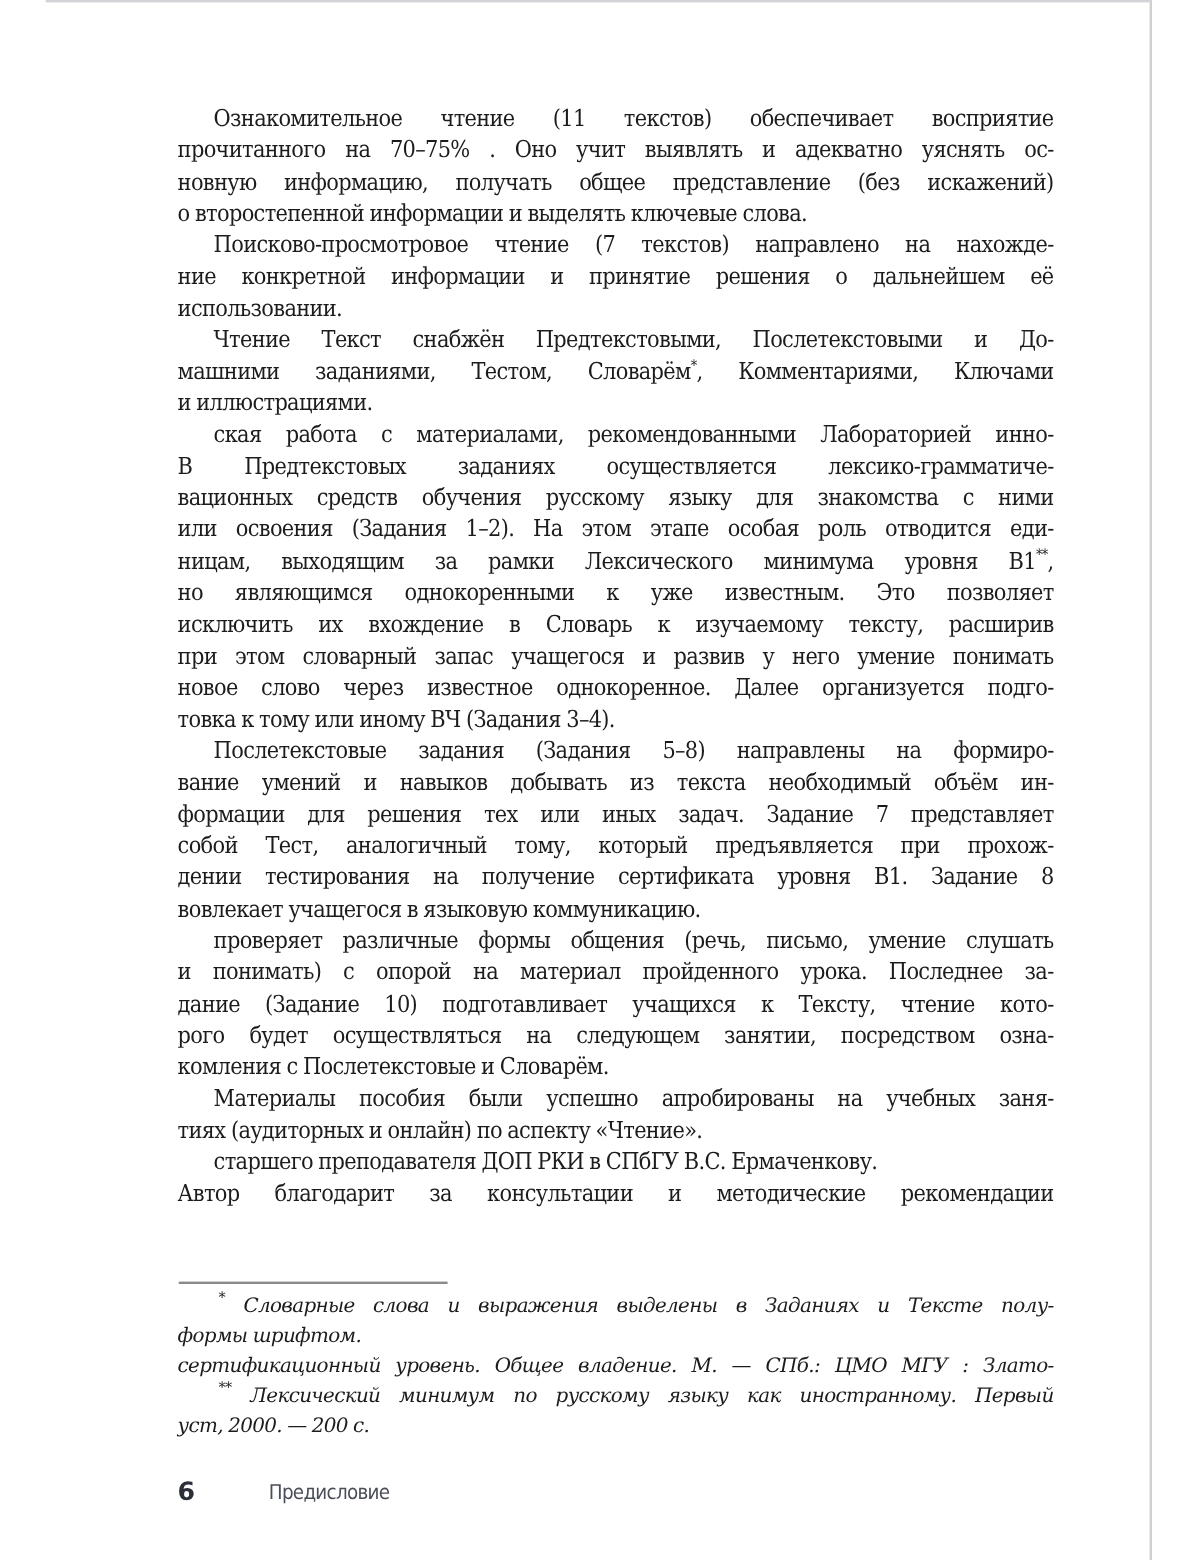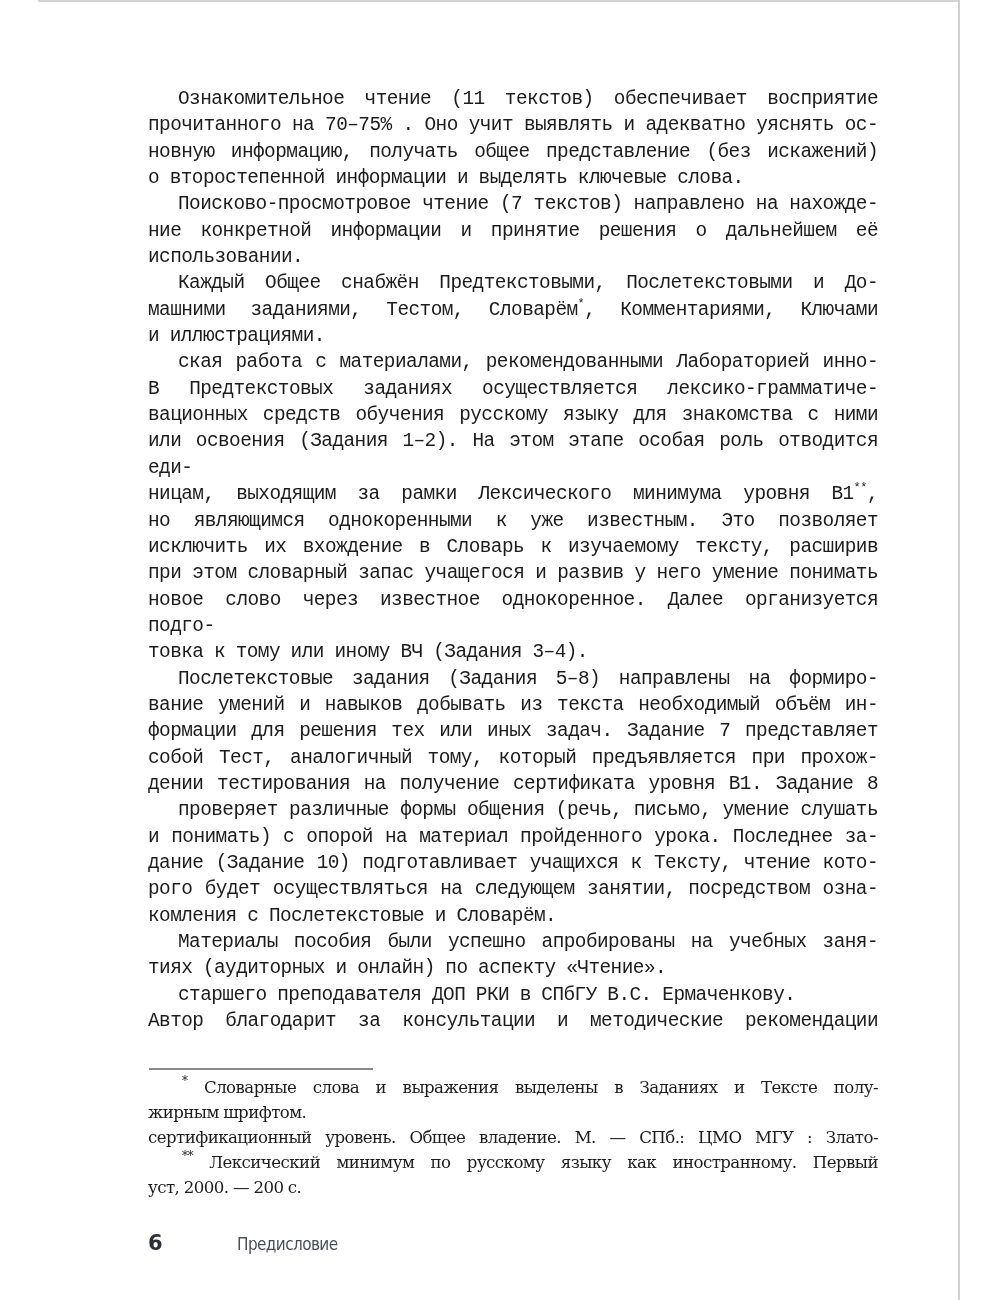--- a/index.html
+++ b/index.html
@@ -40,21 +40,20 @@
     }
     .body-text p {
       margin: 0;
       text-indent: 30px;
       text-align-last: left;
     }
     .body-text p .line {
       display: block;
       text-align: justify;
       text-align-last: justify;
-      font-family: Liberation Mono, monospace;
     }
     .body-text p .line.last {
       text-align-last: left;
     }
     .body-text p .line:first-child {
       text-indent: 30px;
     }
     .body-text p .line:not(:first-child) {
       text-indent: 0;
     }
@@ -83,20 +82,21 @@
       letter-spacing: -0.55px;
       word-spacing: -0.3px;
     }
     .footnotes p {
       margin: 0;
     }
     .footnotes .line {
       display: block;
       text-align: justify;
       text-align-last: justify;
+      font-style: italic;
     }
     .footnotes .line.last {
       text-align-last: left;
     }
     .footnotes .line.first {
       text-indent: 34px;
     }
     .footer {
       position: absolute;
       left: 148px;
@@ -108,21 +108,21 @@
       position: absolute;
       left: 0;
       top: 0;
       font-size: 21px;
       font-weight: bold;
       color: #2b2f38;
       line-height: 28px;
     }
     .running-head {
       position: absolute;
-      left: 89px;
+      left: 76px;
       top: 1px;
       font-size: 17px;
       color: #4a4e58;
       line-height: 28px;
       letter-spacing: -0.6px;
       white-space: nowrap;
       font-stretch: condensed;
     }
   </style>
 </head>
@@ -140,21 +140,21 @@
     <span class="line last">о второстепенной информации и выделять ключевые слова.</span>
   </p>
 
   <p>
     <span class="line">Поисково-просмотровое чтение (7 текстов) направлено на нахожде-</span>
     <span class="line">ние конкретной информации и принятие решения о дальнейшем её</span>
     <span class="line last">использовании.</span>
   </p>
 
   <p>
-    <span class="line">Каждый Общее снабжён Предтекстовыми, Послетекстовыми и До-</span>
+    <span class="line">Чтение Текст снабжён Предтекстовыми, Послетекстовыми и До-</span>
     <span class="line"><span>машними заданиями, Тестом, Словарём</span><sup class="fnref">*</sup><span>, Комментариями, Ключами</span></span>
     <span class="line last">и иллюстрациями.</span>
   </p>
 
   <p>
     <span class="line">ская работа с материалами, рекомендованными Лабораторией инно-</span>
     <span class="line">В Предтекстовых заданиях осуществляется лексико-грамматиче-</span>
     <span class="line">вационных средств обучения русскому языку для знакомства с ними</span>
     <span class="line">или освоения (Задания 1–2). На этом этапе особая роль отводится еди-</span>
     <span class="line"><span>ницам, выходящим за рамки Лексического минимума уровня В1</span><sup class="fnref">**</sup><span>,</span></span>
@@ -164,20 +164,21 @@
     <span class="line">новое слово через известное однокоренное. Далее организуется подго-</span>
     <span class="line last">товка к тому или иному ВЧ (Задания 3–4).</span>
   </p>
 
   <p>
     <span class="line">Послетекстовые задания (Задания 5–8) направлены на формиро-</span>
     <span class="line">вание умений и навыков добывать из текста необходимый объём ин-</span>
     <span class="line">формации для решения тех или иных задач. Задание 7 представляет</span>
     <span class="line">собой Тест, аналогичный тому, который предъявляется при прохож-</span>
     <span class="line">дении тестирования на получение сертификата уровня В1. Задание 8</span>
+    <span class="line last">вовлекает учащегося в языковую коммуникацию.</span>
   </p>
 
   <p>
     <span class="line">проверяет различные формы общения (речь, письмо, умение слушать</span>
     <span class="line">и понимать) с опорой на материал пройденного урока. Последнее за-</span>
     <span class="line">дание (Задание 10) подготавливает учащихся к Тексту, чтение кото-</span>
     <span class="line">рого будет осуществляться на следующем занятии, посредством озна-</span>
     <span class="line last">комления с Послетекстовые и Словарём.</span>
   </p>
 
@@ -191,21 +192,21 @@
     <span class="line">Автор благодарит за консультации и методические рекомендации</span>
   </p>
 
 </div>
 
 <div class="footnote-rule"></div>
 
 <div class="footnotes">
   <p>
     <span class="line first"><sup class="fnref">*</sup> <span>Словарные слова и выражения выделены в Заданиях и Тексте полу-</span></span>
-    <span class="line last">жирным шрифтом.</span>
+    <span class="line last">формы шрифтом.</span>
   </p>
   <p>
     <span class="line">сертификационный уровень. Общее владение. М. — СПб.: ЦМО МГУ : Злато-</span>
     <span class="line first"><sup class="fnref">**</sup> <span>Лексический минимум по русскому языку как иностранному. Первый</span></span>
     <span class="line last">уст, 2000. — 200 с.</span>
   </p>
 </div>
 
 <div class="footer">
   <span class="page-number">6</span>

